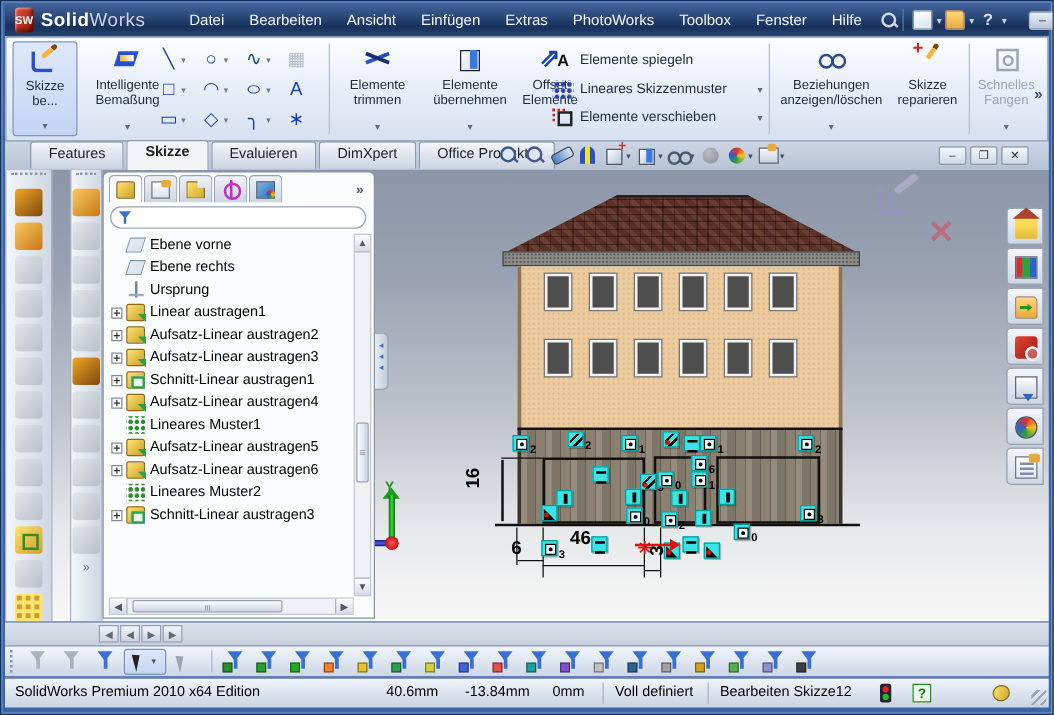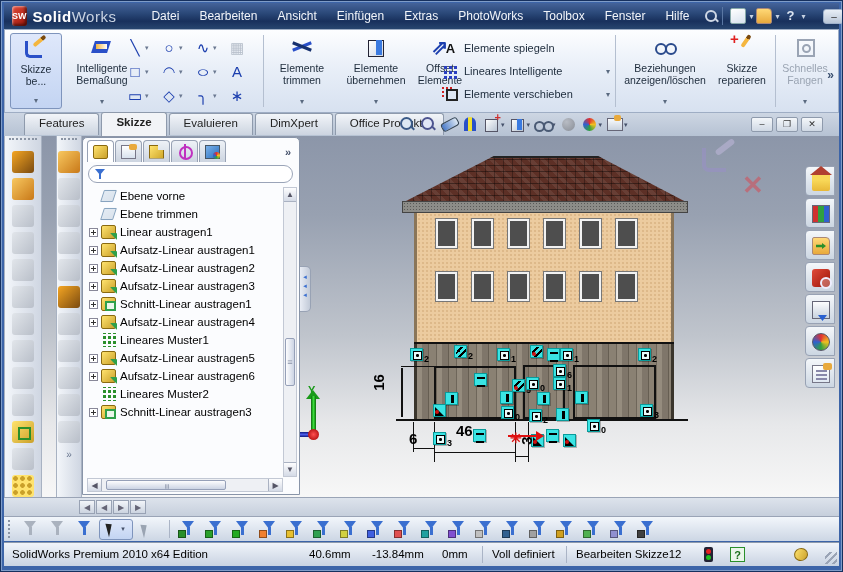--- a/index.html
+++ b/index.html
@@ -392,21 +392,21 @@
       <span>Offset</span>
         <span>Elemente</span>
     </div>
 
     <div class="stackrow" style="top:7px;">
       <span class="sic ic-mirror">A</span>
       <span>Elemente spiegeln</span>
     </div>
     <div class="stackrow" style="top:30px;">
       <span class="sic ic-grid"></span>
-      <span>Lineares Intelligente</span>
+      <span>Lineares Skizzenmuster</span>
         <span class="scar">▾</span>
     </div>
     <div class="stackrow" style="top:53px;">
       <span class="sic ic-move"></span>
       <span>Elemente verschieben</span>
         <span class="scar">▾</span>
     </div>
     <div class="rsep" style="left:610px;"></div>
     <div class="bigbtn abs" style="left:616px;width:88px;">
       <span class="bicon ic-rel"></span>
@@ -686,31 +686,31 @@
       </div>
       <div class="tree">
           <div class="trow">
             <span class="texp"></span>
             <span class="tic plane"></span>
             <span class="tlb">Ebene vorne</span>
           </div>
           <div class="trow">
             <span class="texp"></span>
             <span class="tic plane"></span>
-            <span class="tlb">Ebene trimmen</span>
+            <span class="tlb">Ebene rechts</span>
+          </div>
+          <div class="trow">
+            <span class="texp"></span>
+            <span class="tic origin"></span>
+            <span class="tlb">Ursprung</span>
           </div>
           <div class="trow">
             <span class="texp exp"></span>
             <span class="tic boss"></span>
             <span class="tlb">Linear austragen1</span>
-          </div>
-          <div class="trow">
-            <span class="texp exp"></span>
-            <span class="tic boss"></span>
-            <span class="tlb">Aufsatz-Linear austragen1</span>
           </div>
           <div class="trow">
             <span class="texp exp"></span>
             <span class="tic boss"></span>
             <span class="tlb">Aufsatz-Linear austragen2</span>
           </div>
           <div class="trow">
             <span class="texp exp"></span>
             <span class="tic boss"></span>
             <span class="tlb">Aufsatz-Linear austragen3</span>

